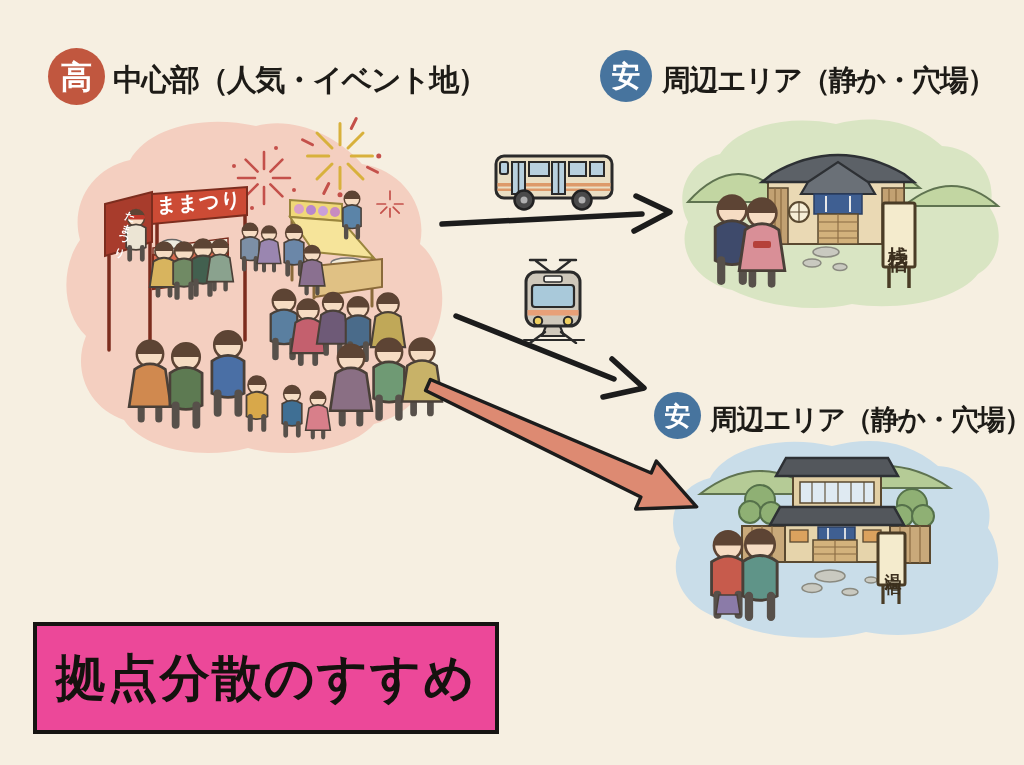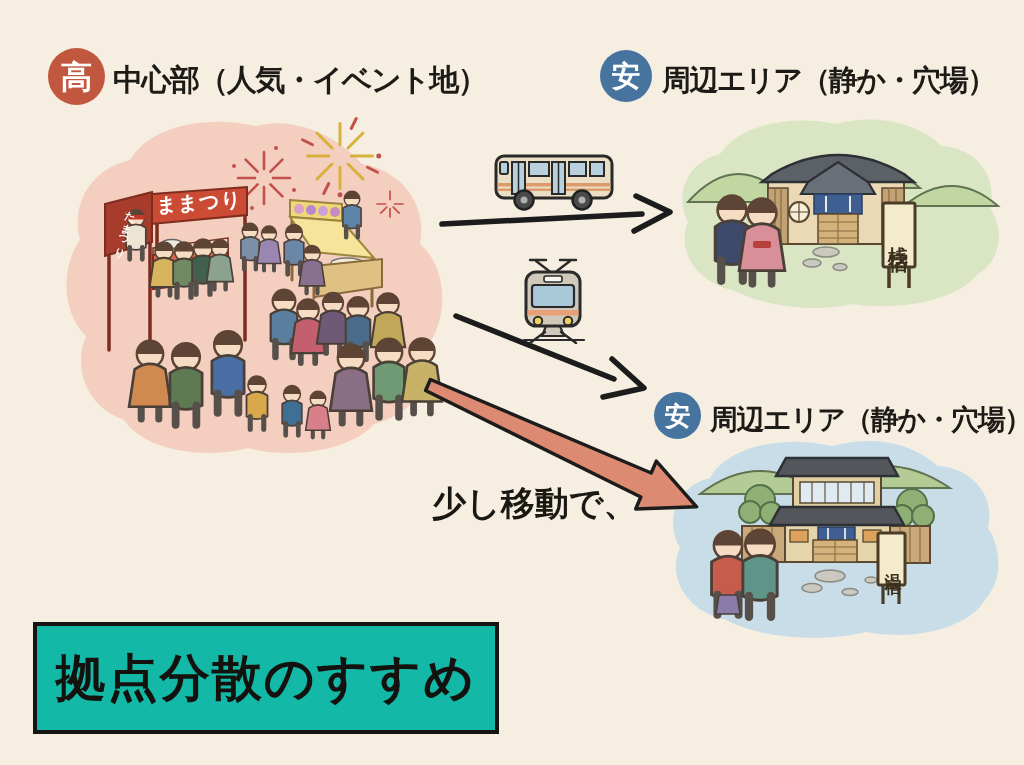--- a/index.html
+++ b/index.html
@@ -8,21 +8,21 @@
   .abs{position:absolute;}
   
   .badge{position:absolute;border-radius:50%;display:flex;align-items:center;justify-content:center;
          color:#fff;font-weight:800;line-height:1;}
   .badge-high{background:#c1573f;}
   .badge-cheap{background:#47749e;}
   
   .hdr-text{position:absolute;font-weight:800;color:#1d1b17;letter-spacing:-1.5px;white-space:nowrap;}
   
   #message{position:absolute;left:432px;top:478px;font-size:34px;line-height:51px;font-weight:800;color:#191813;}
-  #title-box{position:absolute;left:33px;top:622px;width:458px;height:104px;background:#14b8a6;
+  #title-box{position:absolute;left:33px;top:622px;width:458px;height:104px;background:#ec4899;
              border:4px solid #161412;display:flex;align-items:center;justify-content:center;}
   #title-box span{font-size:50px;font-weight:800;color:#14120e;letter-spacing:2px;white-space:nowrap;}
   
   .vsign{position:absolute;writing-mode:vertical-rl;text-orientation:upright;color:#3b2f1e;
          font-weight:700;text-align:center;display:flex;align-items:center;justify-content:center;}
   #stall-sign{position:absolute;left:150px;top:188px;width:98px;height:28px;color:#fff;font-weight:800;
               font-size:20px;text-align:center;transform:rotate(-4deg);letter-spacing:1px;line-height:28px;}
   #stall-side-sign{position:absolute;left:106px;top:201px;width:42px;height:56px;color:#fff;font-weight:700;
               font-size:10.5px;writing-mode:vertical-rl;text-orientation:upright;transform:rotate(16deg);
               display:flex;align-items:center;justify-content:center;letter-spacing:1px;}
@@ -272,20 +272,19 @@
     <span>安</span>
   </div>
   <div class="hdr-text" style="left:710px;top:401px;font-size:28px">周辺エリア（静か・穴場）</div>
 
   <div id="stall-sign">ままつり</div>
   <div id="stall-side-sign">たまつり</div>
   <div class="vsign" id="sign-top">桟宿</div>
   <div class="vsign" id="sign-bottom">温宿</div>
 
   <div id="message">
-    <div>少し移動で、</div>
   </div>
 
   <div id="title-box">
     <span>拠点分散のすすめ</span>
   </div>
 
 </div>
 
 </body></html>

